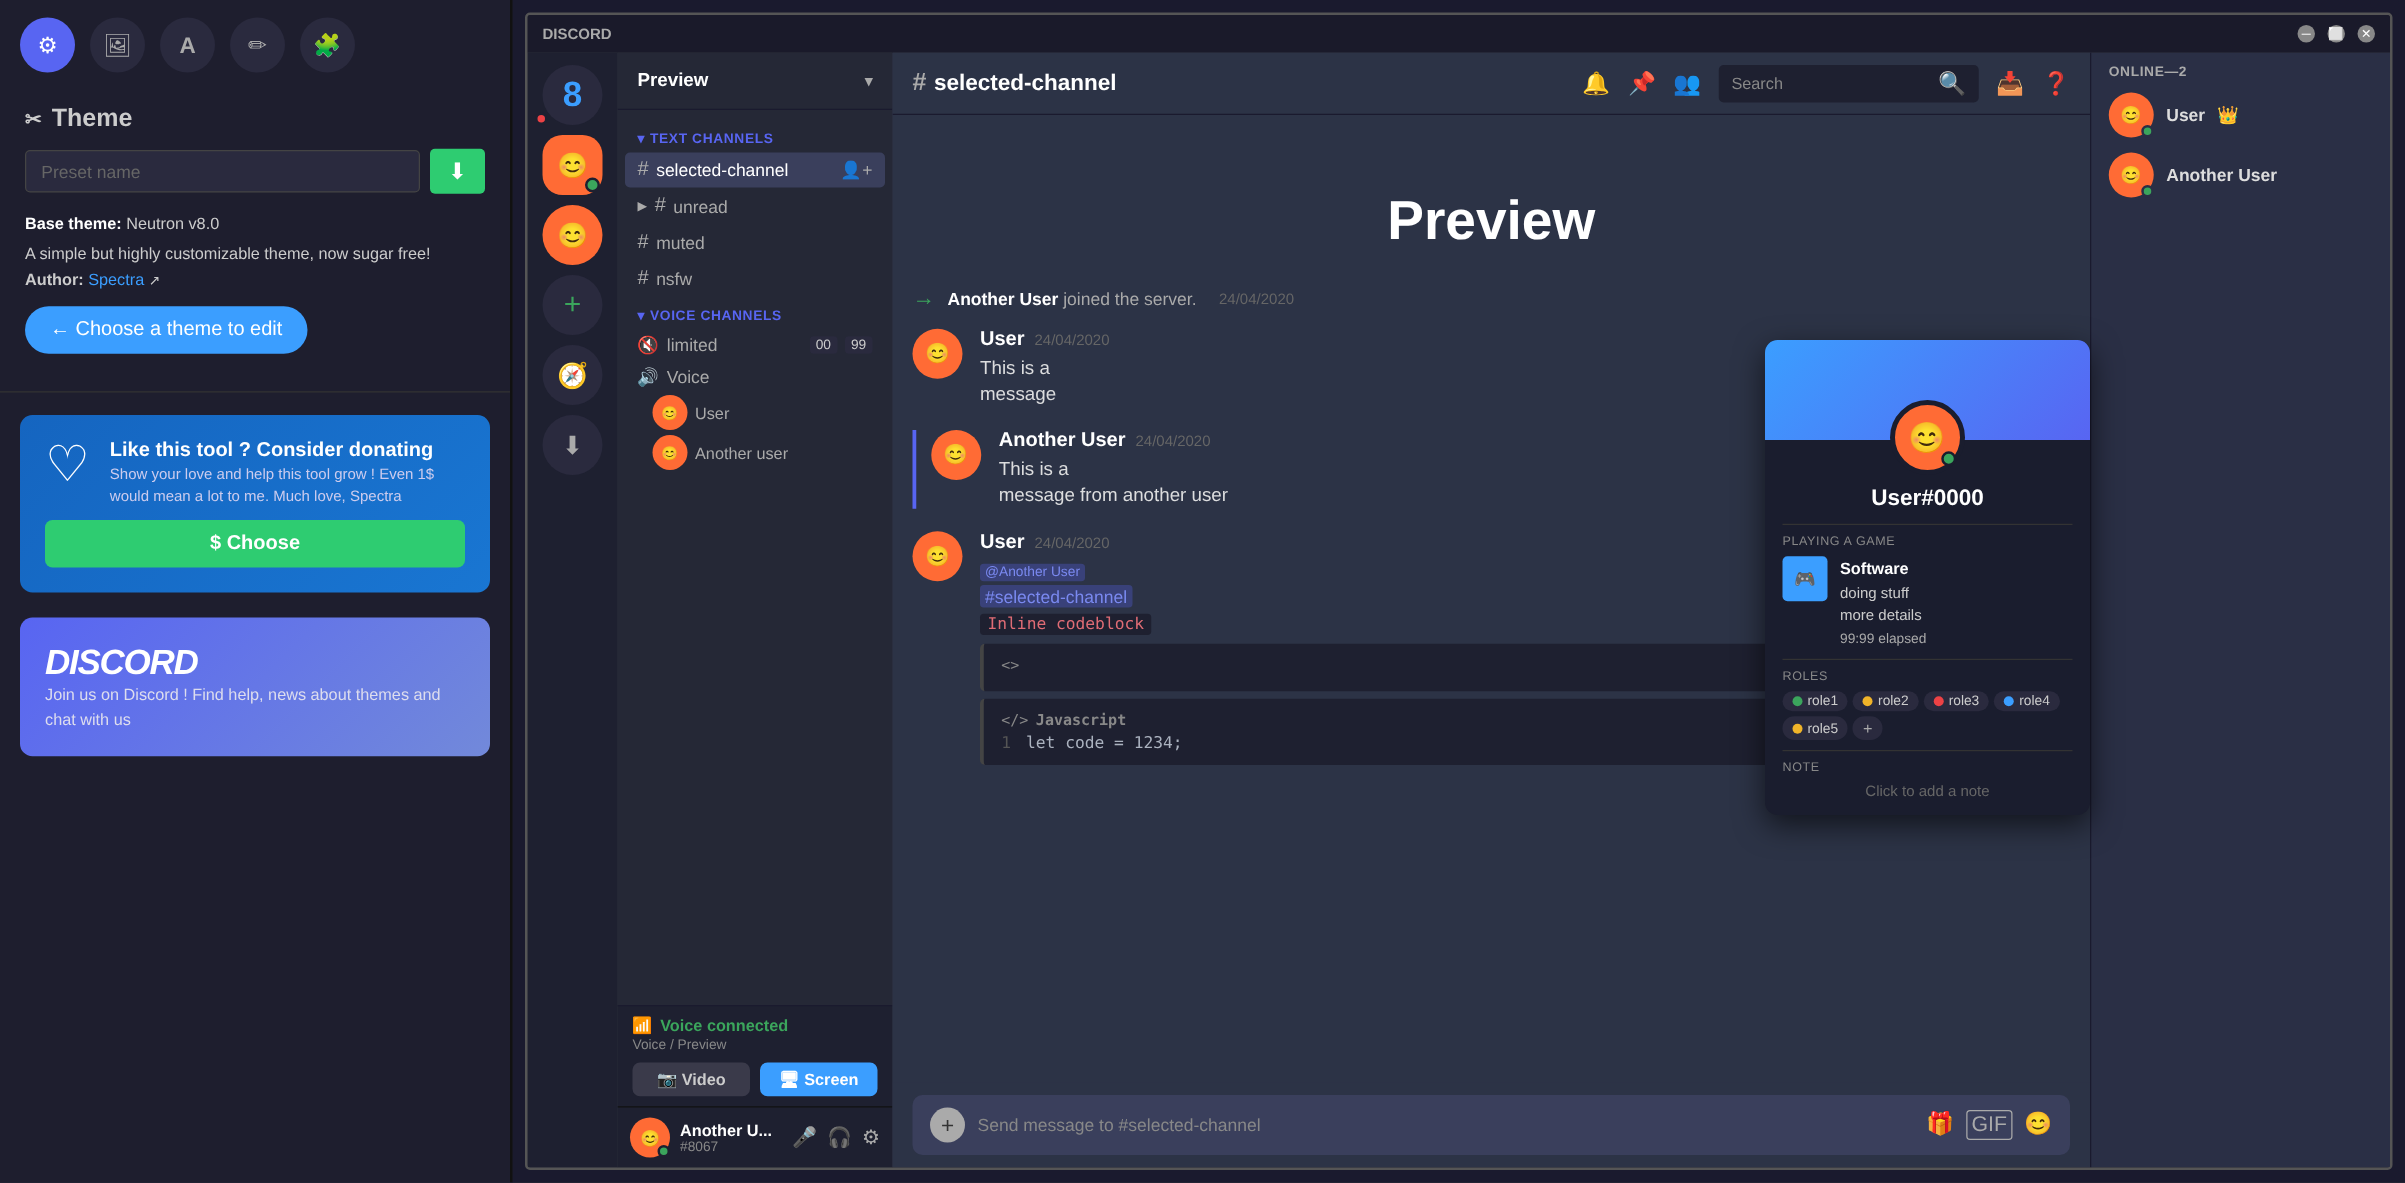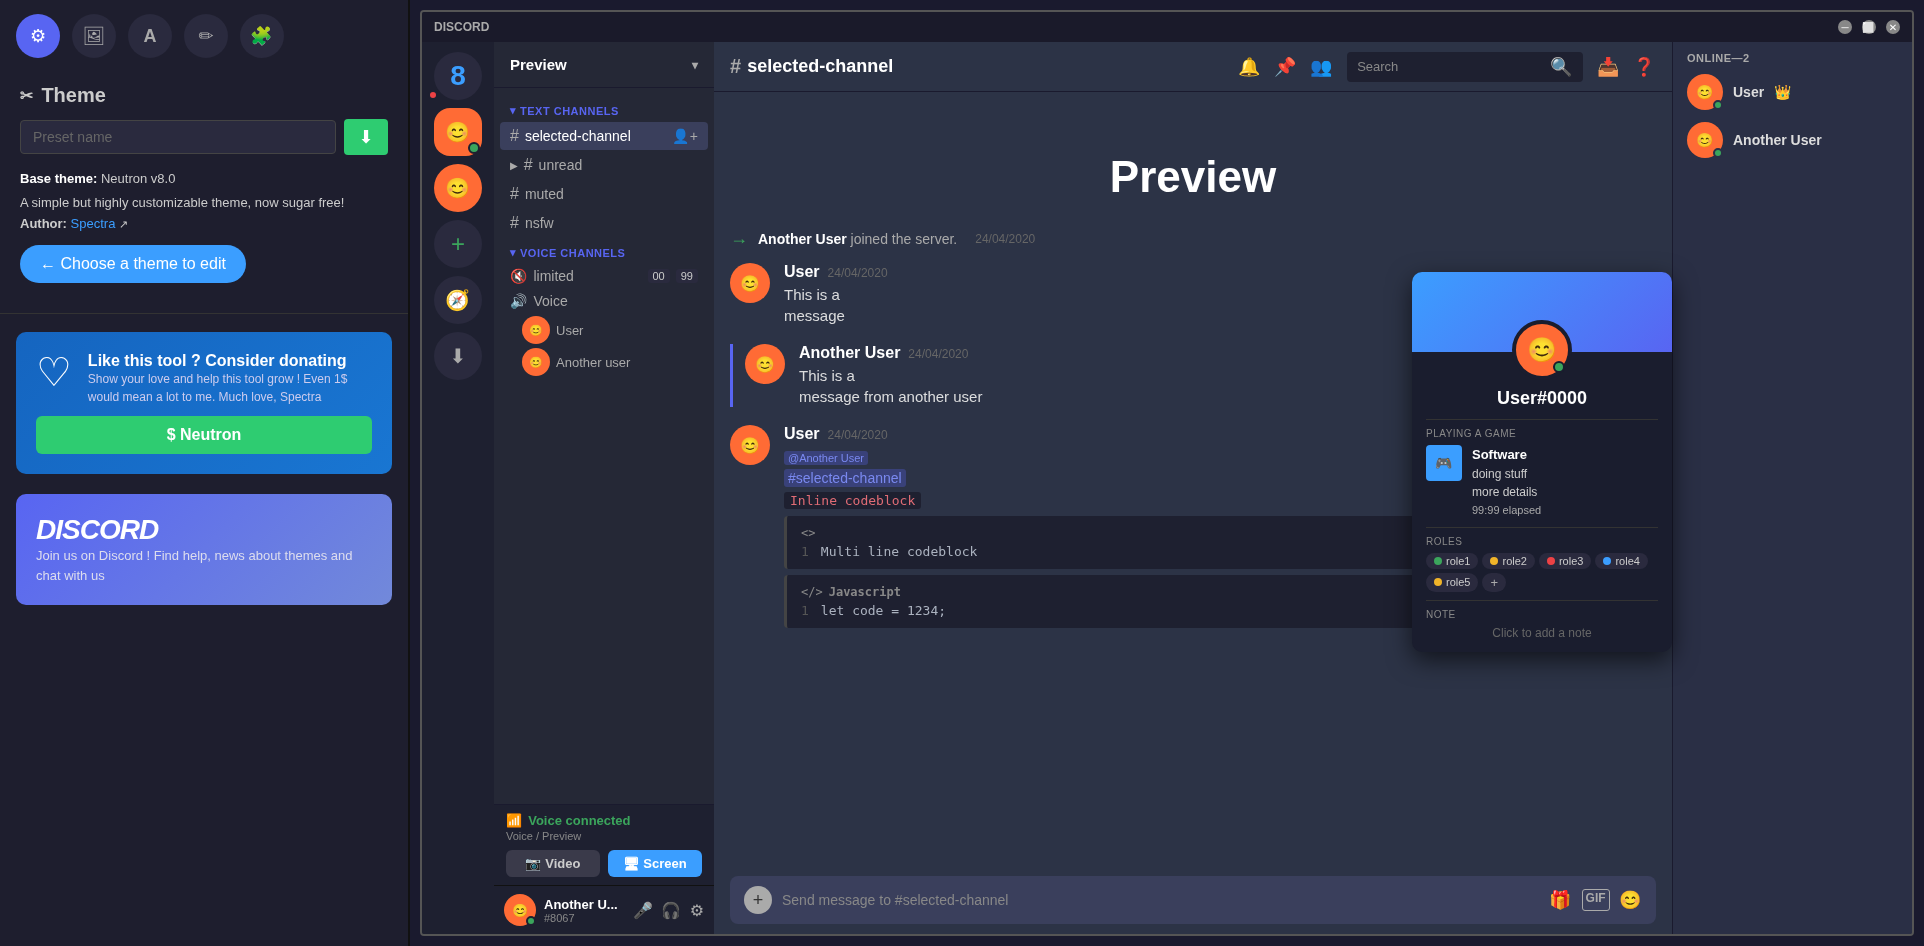--- a/index.html
+++ b/index.html
@@ -477,21 +477,21 @@
       color: #aaa;
       font-size: 18px;
     }
     .search-bar {
       background: #1e2030;
       border-radius: 4px;
       padding: 4px 10px;
       display: flex;
       align-items: center;
       gap: 6px;
-      width: 236px;
+      width: 208px;
     }
     .search-bar input {
       background: none;
       border: none;
       outline: none;
       color: #fff;
       font-size: 13px;
       width: 100%;
     }
     .search-bar input::placeholder { color: #888; }
@@ -876,21 +876,21 @@
   <div class="divider-line"></div>
 
   <div class="donate-card">
     <div class="donate-card-content">
       <div class="heart-icon">♡</div>
       <div class="donate-text">
         <h3>Like this tool ? Consider donating</h3>
         <p>Show your love and help this tool grow ! Even 1$ would mean a lot to me. Much love, Spectra</p>
       </div>
     </div>
-    <button class="donate-btn">$ Neutron</button>
+    <button class="donate-btn">$ Choose</button>
   </div>
 
   <div class="discord-card">
     <div class="discord-logo-text">
       <span>DISCORD</span>
     </div>
     <div class="discord-card-text">Join us on Discord ! Find help, news about themes and chat with us</div>
   </div>
 </div>
 
@@ -1090,23 +1090,20 @@
               <br>
               <span class="mention-channel">#selected-channel</span>
               <br>
               <span class="inline-code">Inline codeblock</span>
             </div>
 
             <div class="code-block">
               <div class="code-block-header">
                 <span>&lt;&gt;</span>
               </div>
-              <div>
-                <span class="line-num">1</span>Multi line codeblock
-              </div>
             </div>
 
             <div class="code-block">
               <div class="code-block-header">
                 <span>&lt;/&gt;</span>
                 <strong>Javascript</strong>
               </div>
               <div>
                 <span class="line-num">1</span>let code = 1234;
               </div>
@@ -1114,21 +1111,21 @@
           </div>
         </div>
       </div>
 
       <div class="chat-input-bar">
         <div class="chat-input">
           <div class="chat-input-plus">+</div>
           <input class="chat-input-field" type="text" placeholder="Send message to #selected-channel" style="">
           <div class="chat-input-icons">
             <span>🎁</span>
-            <span style="font-size:12px;font-weight:700;border:1px solid #aaa;border-radius:3px;padding:1px 3px;">GIF</span>
+            <span style="font-size:17px;font-weight:400;border:1px solid #aaa;border-radius:3px;padding:1px 3px;">GIF</span>
             <span>😊</span>
           </div>
         </div>
       </div>
     </div>
 
     <div class="right-sidebar">
       <div class="online-header">ONLINE—2</div>
 
       <div class="online-user">

